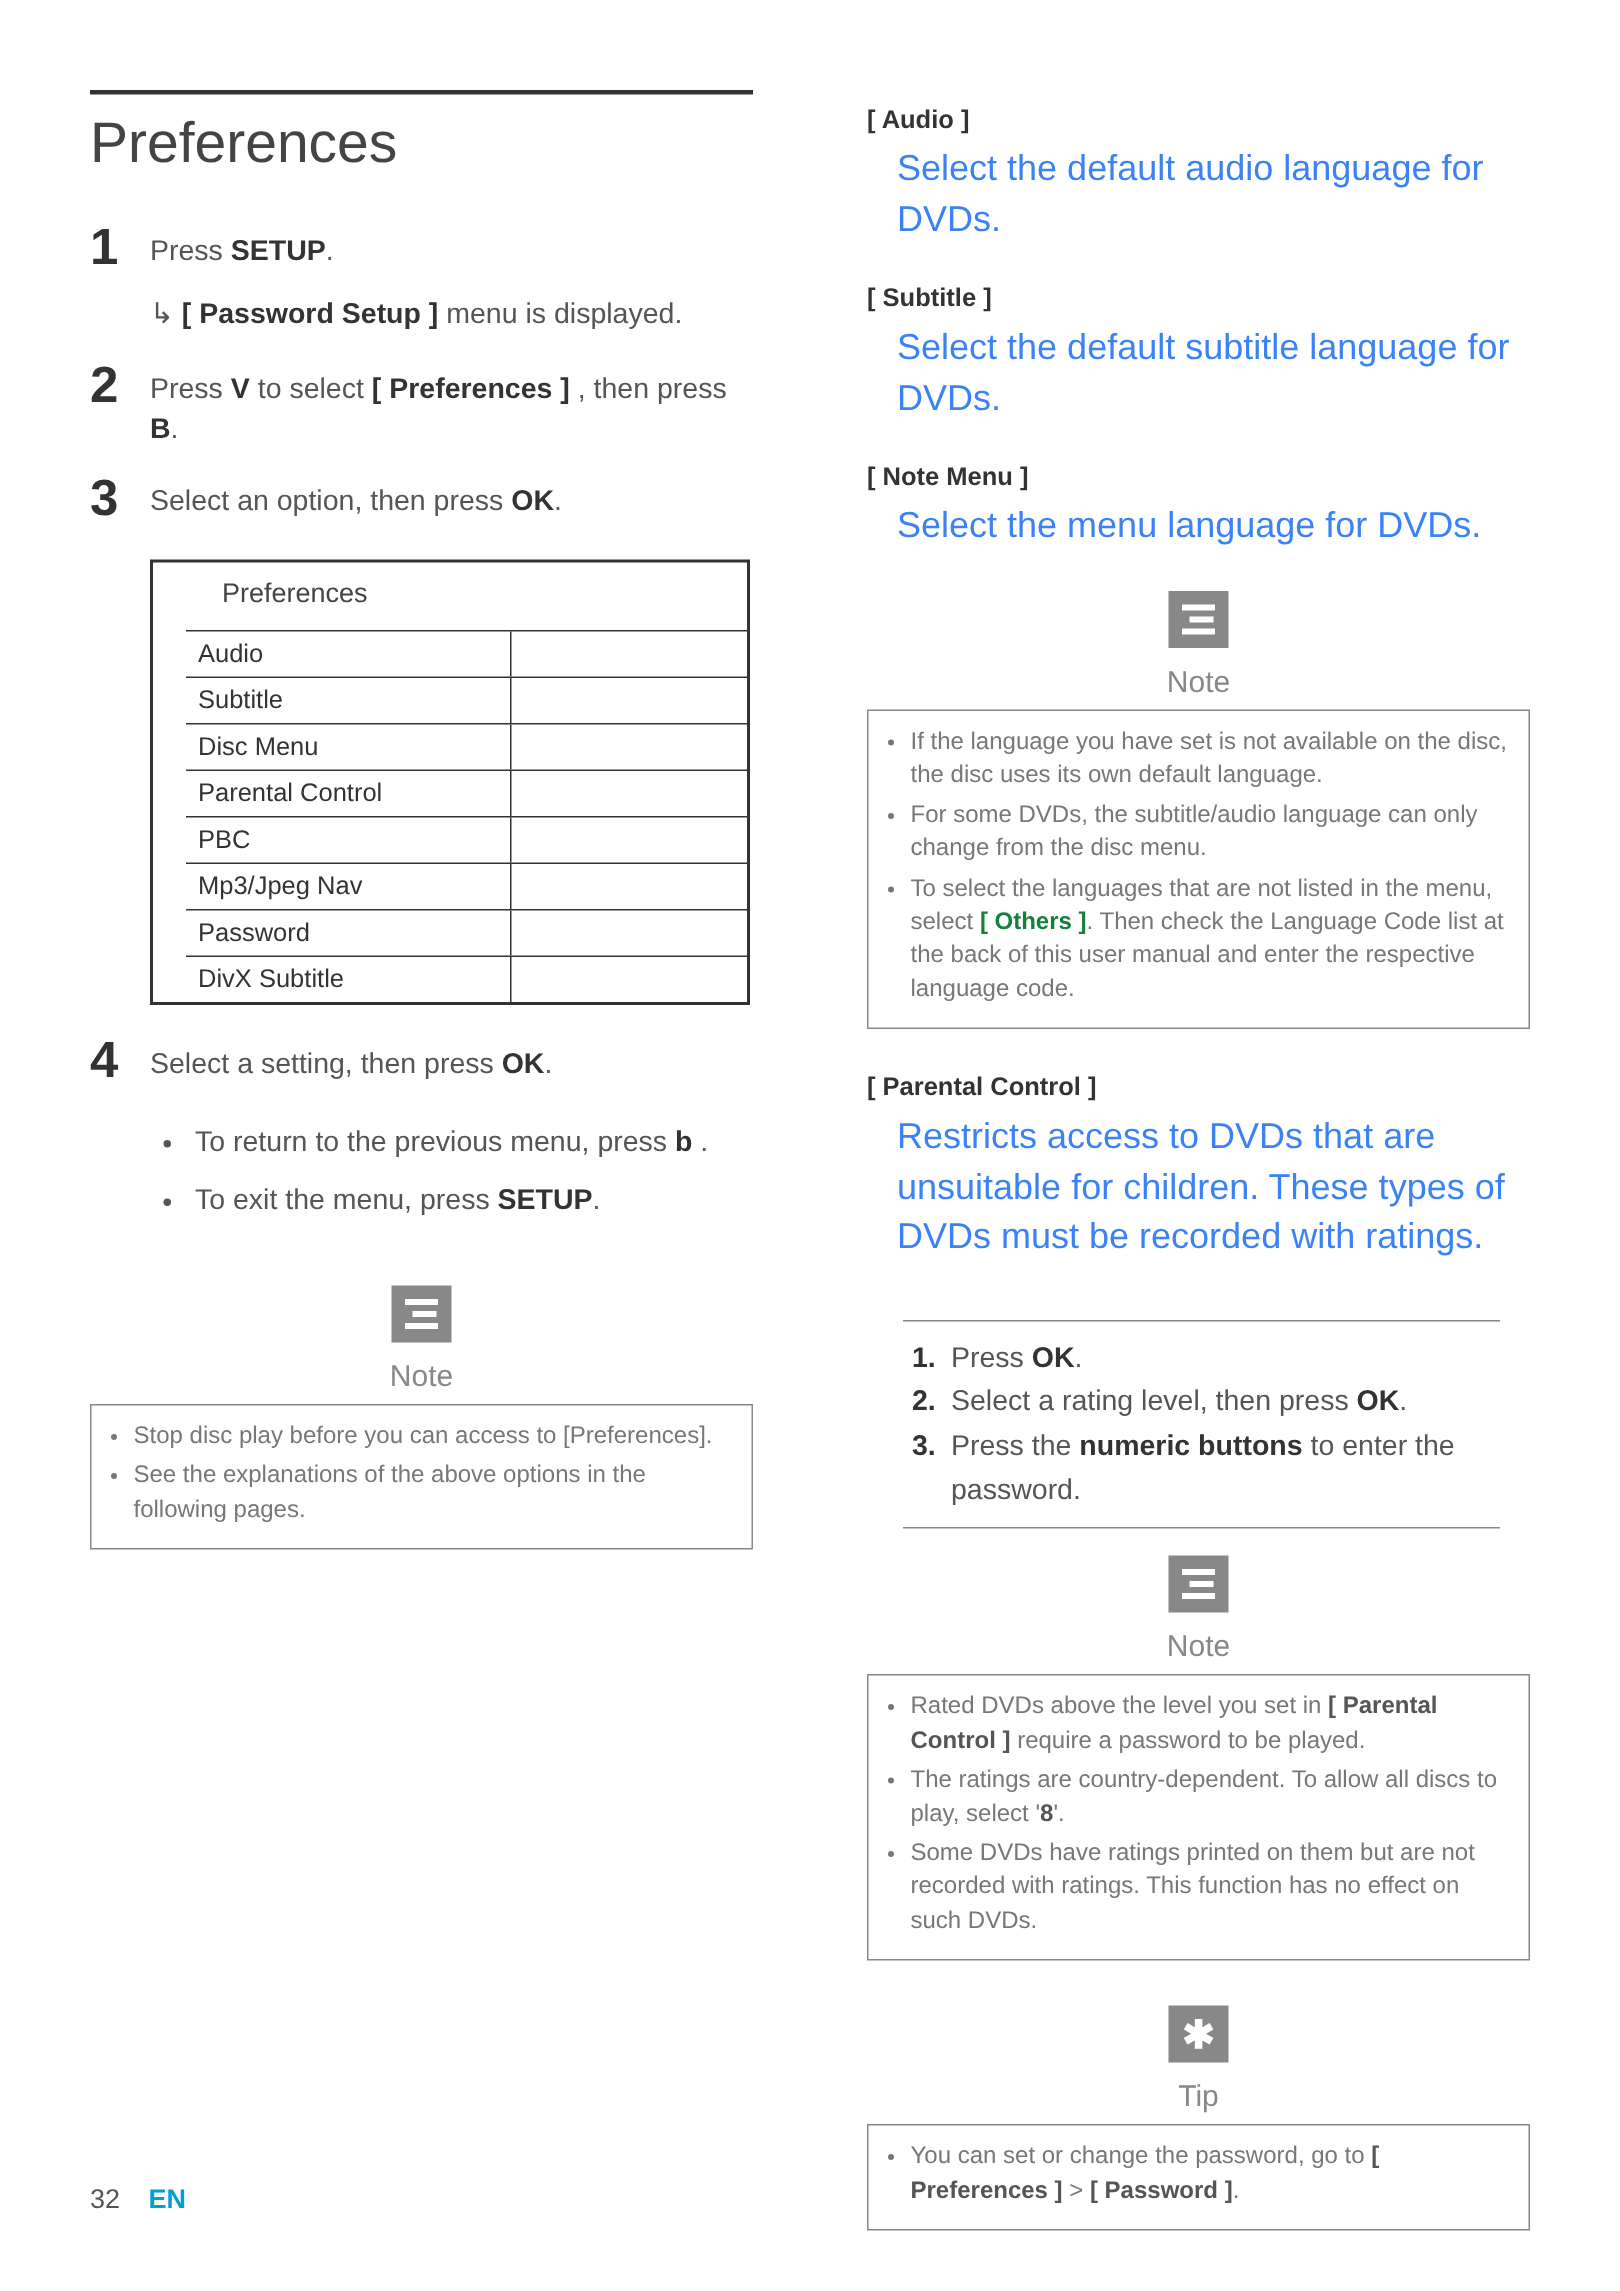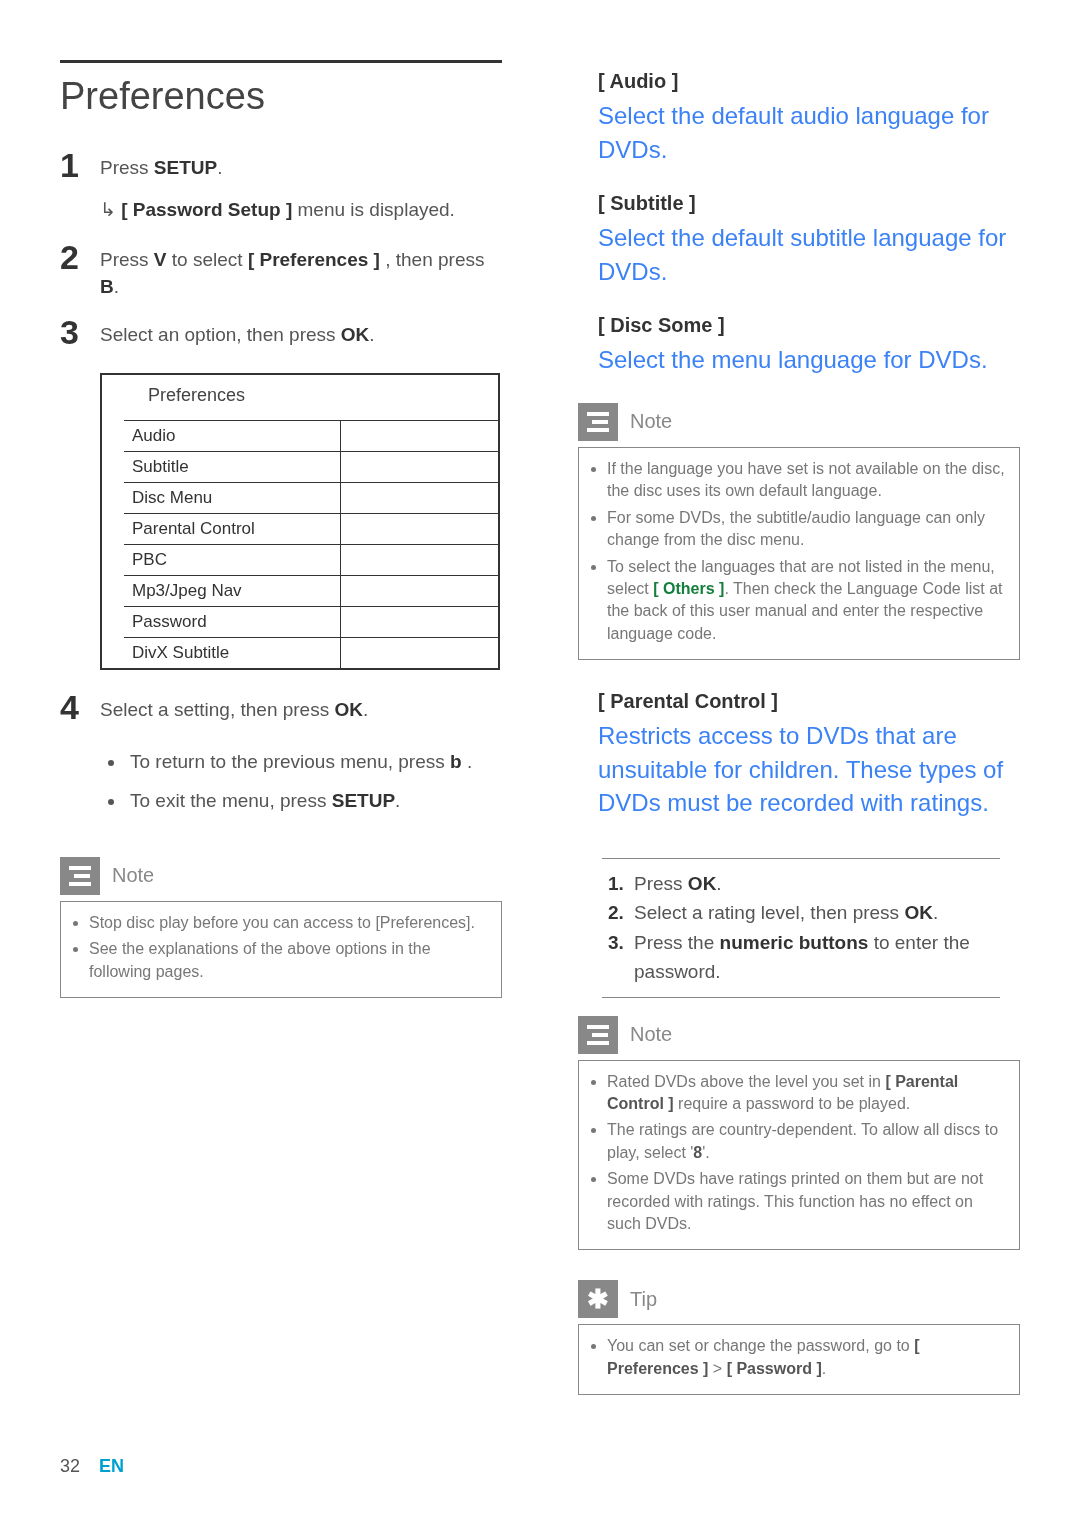--- a/index.html
+++ b/index.html
@@ -101,20 +101,21 @@
       padding-left: 4px;
     }
     .callout {
       margin-top: 30px;
     }
     .callout-header {
       display: flex;
       align-items: center;
       gap: 12px;
       margin-bottom: 6px;
+      flex-direction: column;
     }
     .callout-icon {
       width: 40px;
       height: 38px;
       background: #888;
       display: flex;
       flex-direction: column;
       justify-content: center;
       align-items: center;
       gap: 4px;
@@ -144,24 +145,23 @@
     }
     .callout-box ul { margin-left: 14px; }
     .callout-box li {
       list-style: disc;
       font-size: 16px;
       color: #777;
       line-height: 1.4;
       margin-bottom: 4px;
     }
     .section-heading {
-      font-size: 20px;
+      font-size: 17px;
       font-weight: 700;
       color: #333;
-      margin-left: 20px;
       margin-bottom: 6px;
     }
     .section-body {
       font-size: 24px;
       color: #3b82f6;
       line-height: 1.4;
       margin-left: 20px;
       margin-bottom: 26px;
     }
     .ol-steps {
@@ -286,21 +286,21 @@
     </div>
   </div>
 
   <div class="col col-right">
     <div class="section-heading">[ Audio ]</div>
     <div class="section-body">Select the default audio language for DVDs.</div>
 
     <div class="section-heading">[ Subtitle ]</div>
     <div class="section-body">Select the default subtitle language for DVDs.</div>
 
-    <div class="section-heading">[ Disc Some ]</div>
+    <div class="section-heading">[ Note Menu ]</div>
     <div class="section-body">Select the menu language for DVDs.</div>
 
     <div class="callout" style="margin-top:0">
       <div class="callout-header">
         <div class="callout-icon">
             <div class="bar1"></div>
             <div class="bar2"></div>
             <div class="bar3"></div>
           </div>
         <div class="callout-title">Note</div>

